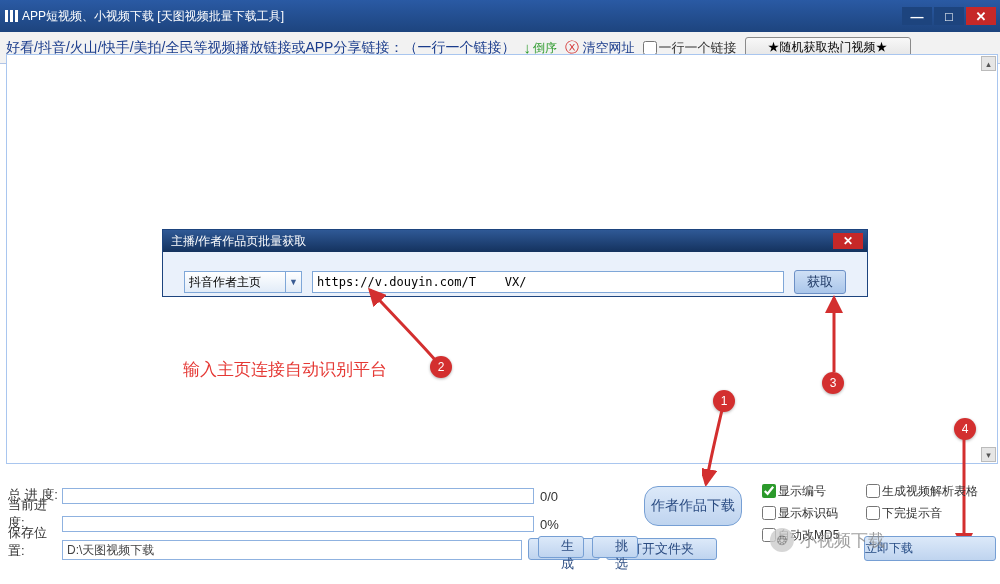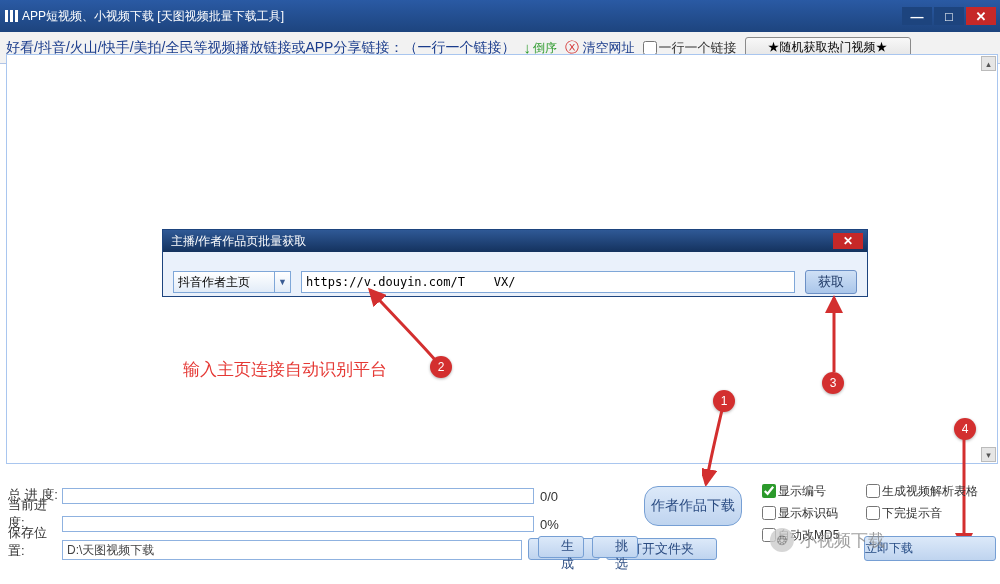--- a/index.html
+++ b/index.html
@@ -26,21 +26,21 @@
     .main-area { position: absolute; top: 54px; left: 6px; right: 2px; height: 410px; border: 1px solid #a9c6ef; background: #fff; }
     .scrollbar-up, .scrollbar-down { position: absolute; right: 1px; width: 15px; height: 15px; background: #e6e6e6; border: 1px solid #bbb; font-size: 9px; display: inline-flex; align-items: center; justify-content: center; color: #555; }
     .scrollbar-up { top: 1px; }
     .scrollbar-down { bottom: 1px; }
 
     
     .inner-dialog { position: absolute; left: 162px; top: 229px; width: 706px; height: 68px; background: #eaf1fb; border: 1px solid #1d447e; }
     .inner-title { height: 22px; background: linear-gradient(#2f5996,#14325e); color: #fff; font-size: 12px; display: flex; align-items: center; padding: 0 4px; }
     .inner-title .title-left { display: flex; align-items: center; gap: 4px; }
     .inner-title .close-btn { margin-left: auto; width: 30px; height: 16px; background: #c62828; color: #fff; display: inline-flex; align-items: center; justify-content: center; font-size: 12px; font-weight: bold; cursor: pointer; }
-    .inner-body { height: 60px; display: flex; align-items: center; padding: 0 10px; gap: 10px; }
+    .inner-body { height: 60px; display: flex; align-items: center; padding: 0 21px; gap: 10px; }
     .combo { height: 22px; width: 118px; display: inline-flex; align-items: center; border: 1px solid #7fa7d8; background: linear-gradient(#fff,#e2ecf8); font-size: 12px; cursor: pointer; }
     .combo .combo-label { flex: 1; padding: 0 4px; }
     .combo .combo-arrow { width: 16px; height: 100%; border-left: 1px solid #7fa7d8; display: inline-flex; align-items: center; justify-content: center; font-size: 9px; color: #3a5c93; }
     .url-input { flex: 1; height: 22px; border: 1px solid #7fa7d8; background: #fff; font-family: Consolas, monospace; font-size: 12px; padding: 0 4px; }
     .fetch-btn { width: 52px; height: 24px; border: 1px solid #6c90c6; border-radius: 3px; background: linear-gradient(#cfe0f5,#aac6ea); font-size: 13px; cursor: pointer; color: #203a66; }
 
     
     .anno-text { position: absolute; left: 183px; top: 358px; color: #e53935; font-size: 17px; }
     .tag { position: absolute; width: 22px; height: 22px; border-radius: 50%; background: #d32f2f; color: #fff; font-size: 12px; display: inline-flex; align-items: center; justify-content: center; box-shadow: 0 1px 3px rgba(0,0,0,.3); }
     .arrow-svg { position: absolute; pointer-events: none; }

